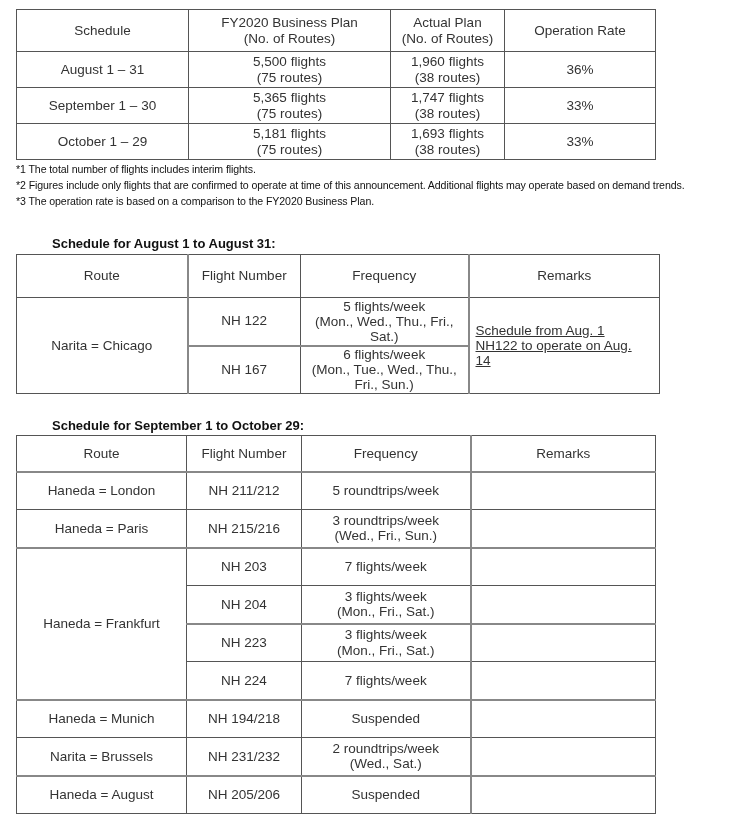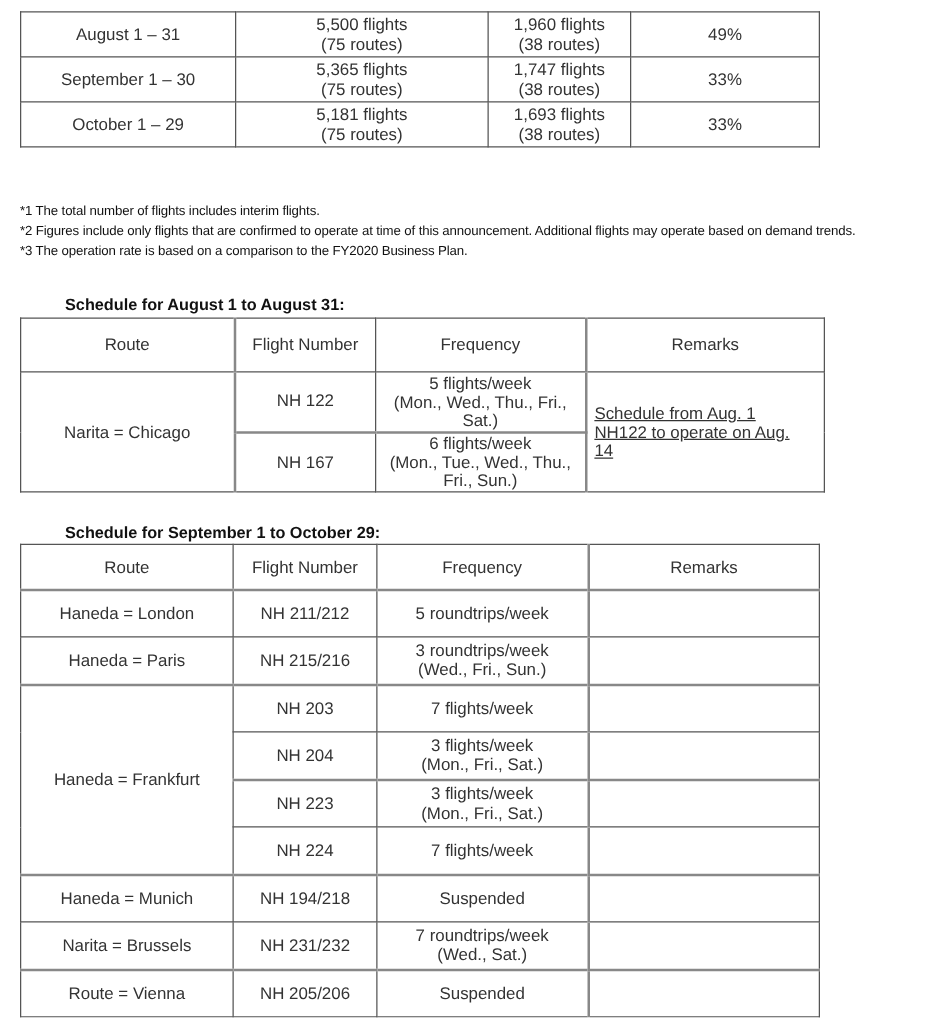--- a/index.html
+++ b/index.html
@@ -36,31 +36,43 @@
 <body>
 
 <table id="t1">
   <colgroup>
       <col style="width:172px">
       <col style="width:202px">
       <col style="width:114px">
       <col style="width:151px">
     </colgroup>
   <tbody>
+      <tr class="hdr">
+    <td><span>Schedule</span></td>
+    <td>
+          <div>FY2020 Business Plan</div>
+          <div>(No. of Routes)</div>
+        </td>
+    <td>
+          <div>Actual Plan</div>
+          <div>(No. of Routes)</div>
+        </td>
+    <td><span>Operation Rate</span></td>
+  </tr>
   <tr>
     <td>August 1 – 31</td>
     <td>
           <div>5,500 flights</div>
           <div>(75 routes)</div>
         </td>
     <td>
           <div>1,960 flights</div>
           <div>(38 routes)</div>
         </td>
-    <td>49%</td>
+    <td>36%</td>
   </tr>
   <tr>
     <td>September 1 – 30</td>
     <td>
           <div>5,365 flights</div>
           <div>(75 routes)</div>
         </td>
     <td>
           <div>1,747 flights</div>
           <div>(38 routes)</div>
@@ -194,27 +206,27 @@
     <td>NH 194/218</td>
     <td>
           <div>Suspended</div>
         </td>
     <td class="vgray"></td>
   </tr>
   <tr>
     <td>Narita = Brussels</td>
     <td>NH 231/232</td>
     <td>
-          <div>7 roundtrips/week</div>
+          <div>2 roundtrips/week</div>
           <div>(Wed., Sat.)</div>
         </td>
     <td class="vgray"></td>
   </tr>
   <tr class="grayline">
-    <td>Route = Vienna</td>
+    <td>Haneda = August</td>
     <td>NH 205/206</td>
     <td>
           <div>Suspended</div>
         </td>
     <td class="vgray"></td>
   </tr>
 </tbody>
   </table>
 
 </body></html>

